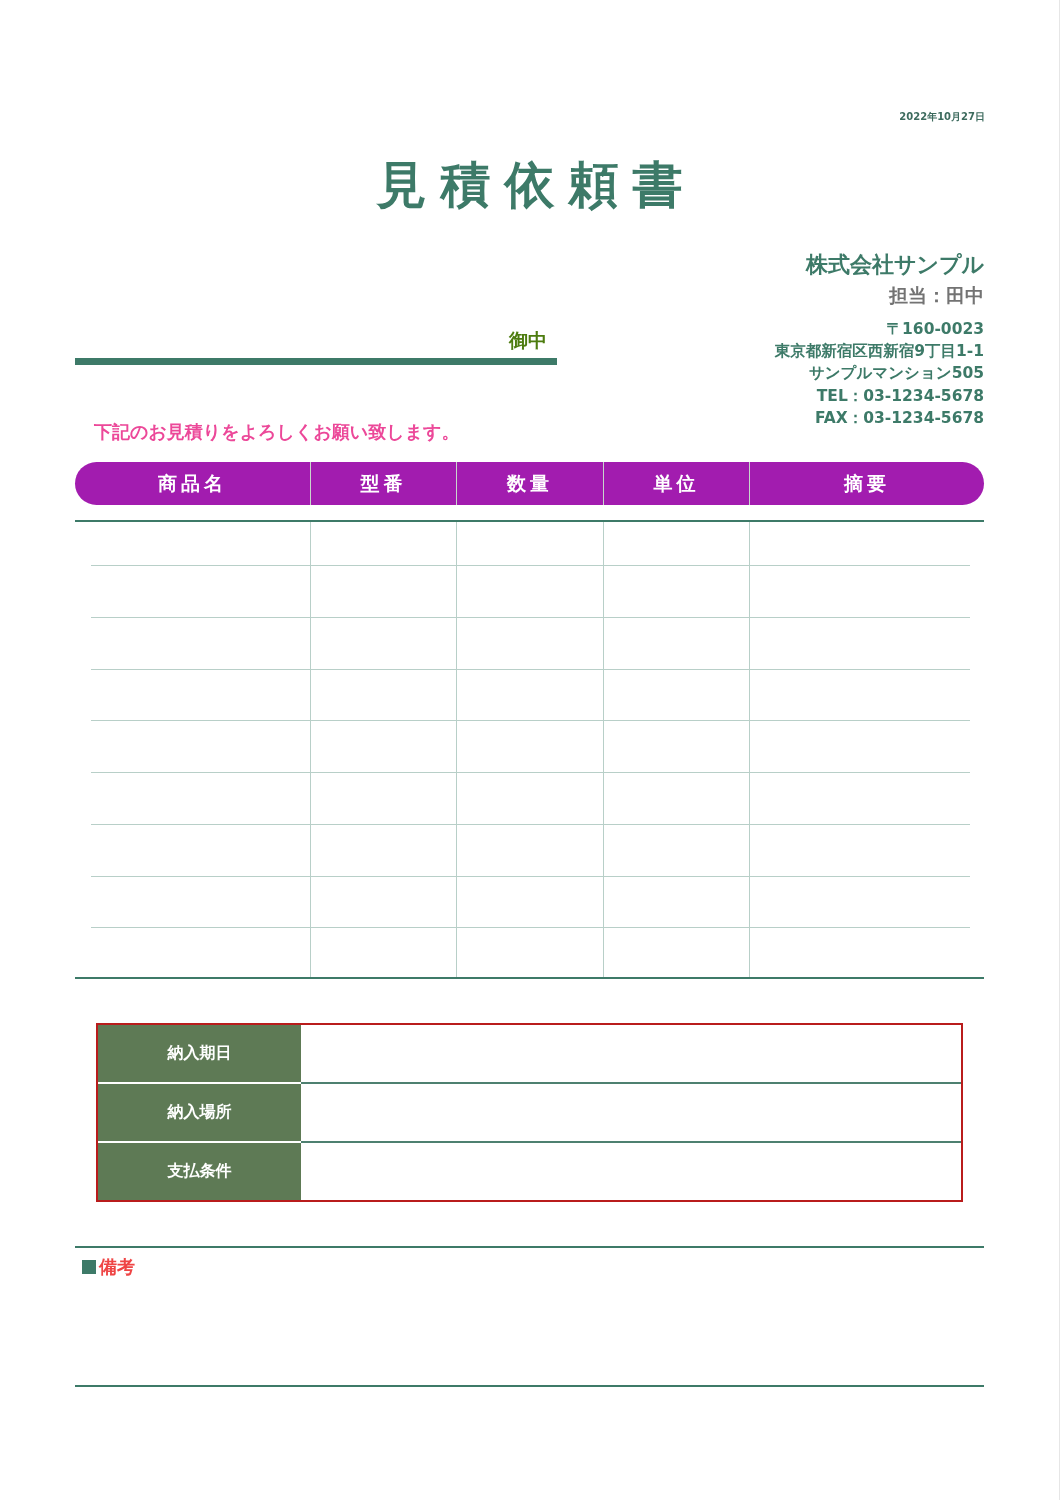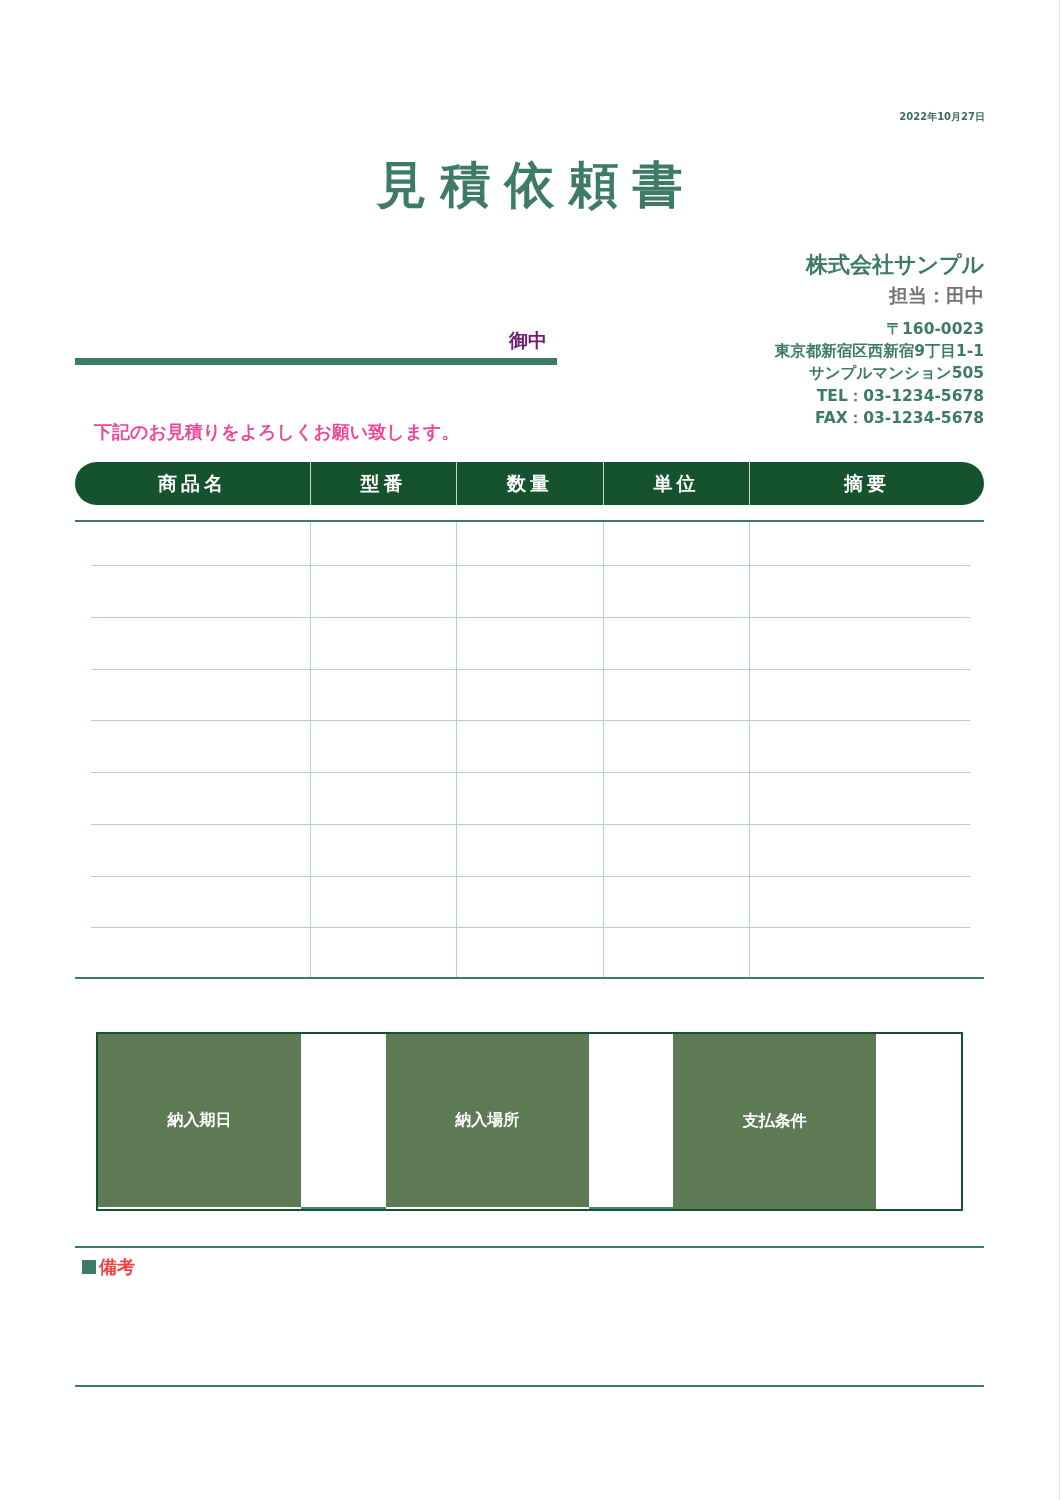--- a/index.html
+++ b/index.html
@@ -8,34 +8,34 @@
       font-family: "DejaVu Sans", "Liberation Sans", sans-serif; color: #3d7a68;
     }
     .abs { position: absolute; }
     .right-edge { left: 1059px; top: 0; width: 1px; height: 1500px; background: #e6e6e6; }
     .date { right: 76px; top: 110px; font-size: 10px; font-weight: bold; color: #3d6b5e; }
     .title { left: 0; width: 1061px; top: 152px; text-align: center; font-size: 50px; font-weight: bold; letter-spacing: 14px; color: #3d7a68; padding-left: 12px; box-sizing: border-box; }
     .company { right: 77px; top: 250px; font-size: 22px; font-weight: bold; color: #3d7a68; text-align: right; }
     .person { right: 77px; top: 283px; font-size: 19px; font-weight: bold; color: #737373; text-align: right; }
     .addr { right: 77px; top: 318px; font-size: 15.5px; font-weight: bold; color: #3d7a68; text-align: right; line-height: 22.2px; margin-left: 43px; }
     .addr div { white-space: nowrap; }
-    .recipient-suffix { left: 509px; top: 328px; font-size: 19px; font-weight: bold; color: #701a75; text-align: right; }
+    .recipient-suffix { left: 509px; top: 328px; font-size: 19px; font-weight: bold; color: #4d7c0f; text-align: right; }
     .recipient-line { left: 75px; top: 358px; width: 482px; height: 7px; background: #3d7a68; }
     .greeting { left: 94px; top: 420px; font-size: 18px; font-weight: bold; color: #ec4899; }
 
-    .thead { left: 75px; top: 462px; width: 909px; height: 43px; background: #14532d; border-radius: 22px; display: flex; overflow: hidden; }
+    .thead { left: 75px; top: 462px; width: 909px; height: 43px; background: #a21caf; border-radius: 22px; display: flex; overflow: hidden; }
     .thead .th { color: #ffffff; font-size: 19px; font-weight: bold; display: flex; align-items: center; justify-content: center; letter-spacing: 4px; border-right: 1px solid #c8d6cc; box-sizing: border-box; }
     .thead .th:last-child { border-right: none; }
 
     .tbody-top { left: 75px; top: 520px; width: 909px; height: 2px; background: #3d7a68; }
     .tbody-bottom { left: 75px; top: 977px; width: 909px; height: 2px; background: #3d7a68; }
     .row-line { left: 91px; width: 879px; height: 1px; background: #b8cfc8; }
     .col-line { top: 522px; height: 455px; width: 1px; background: #b8cfc8; }
 
-    .delivery { left: 96px; top: 1023px; width: 867px; height: 179px; border: 2px solid #14532d; box-sizing: border-box; display: flex; flex-direction: row; margin-top: 9px; }
+    .delivery { left: 96px; top: 1023px; width: 867px; height: 179px; border: 2px solid #b91c1c; box-sizing: border-box; display: flex; flex-direction: column; }
     .delivery .drow { flex: 1; display: flex; border-bottom: 2px solid #4e8070; }
     .delivery .drow:last-child { border-bottom: none; border-radius: 27px; }
     .delivery .dlabel { width: 203px; background: #5e7a55; color: #ffffff; font-size: 16px; font-weight: bold; display: flex; align-items: center; justify-content: center; border-bottom: 2px solid #ffffff; margin-bottom: -2px; }
     .delivery .drow:last-child .dlabel { border-bottom: none; margin-bottom: 0; }
     .delivery .dvalue { flex: 1; background: #ffffff; }
 
     .remarks-top { left: 75px; top: 1246px; width: 909px; height: 2px; background: #3d7a68; }
     .remarks-title { left: 82px; top: 1255px; font-size: 18px; font-weight: bold; color: #ef4444; display: flex; align-items: center; }
     .remarks-square { width: 14px; height: 14px; background: #3d7a68; display: inline-block; margin-right: 3px; }
     .remarks-area { left: 75px; top: 1282px; width: 909px; height: 100px; }

